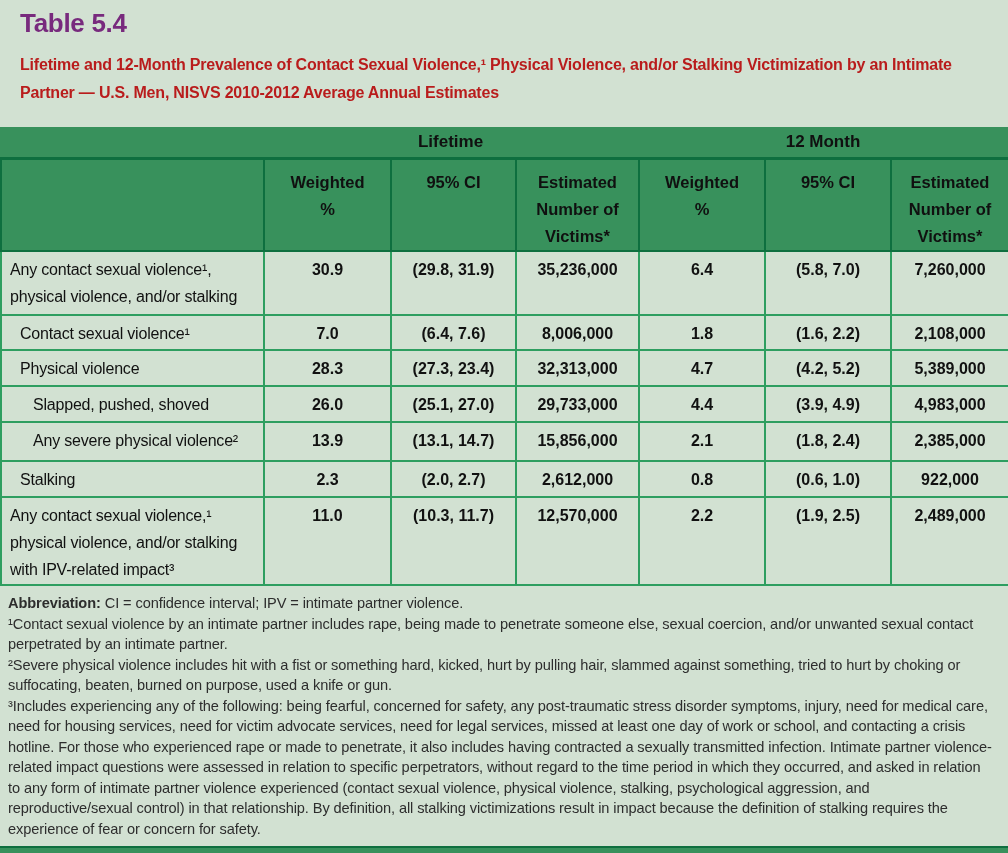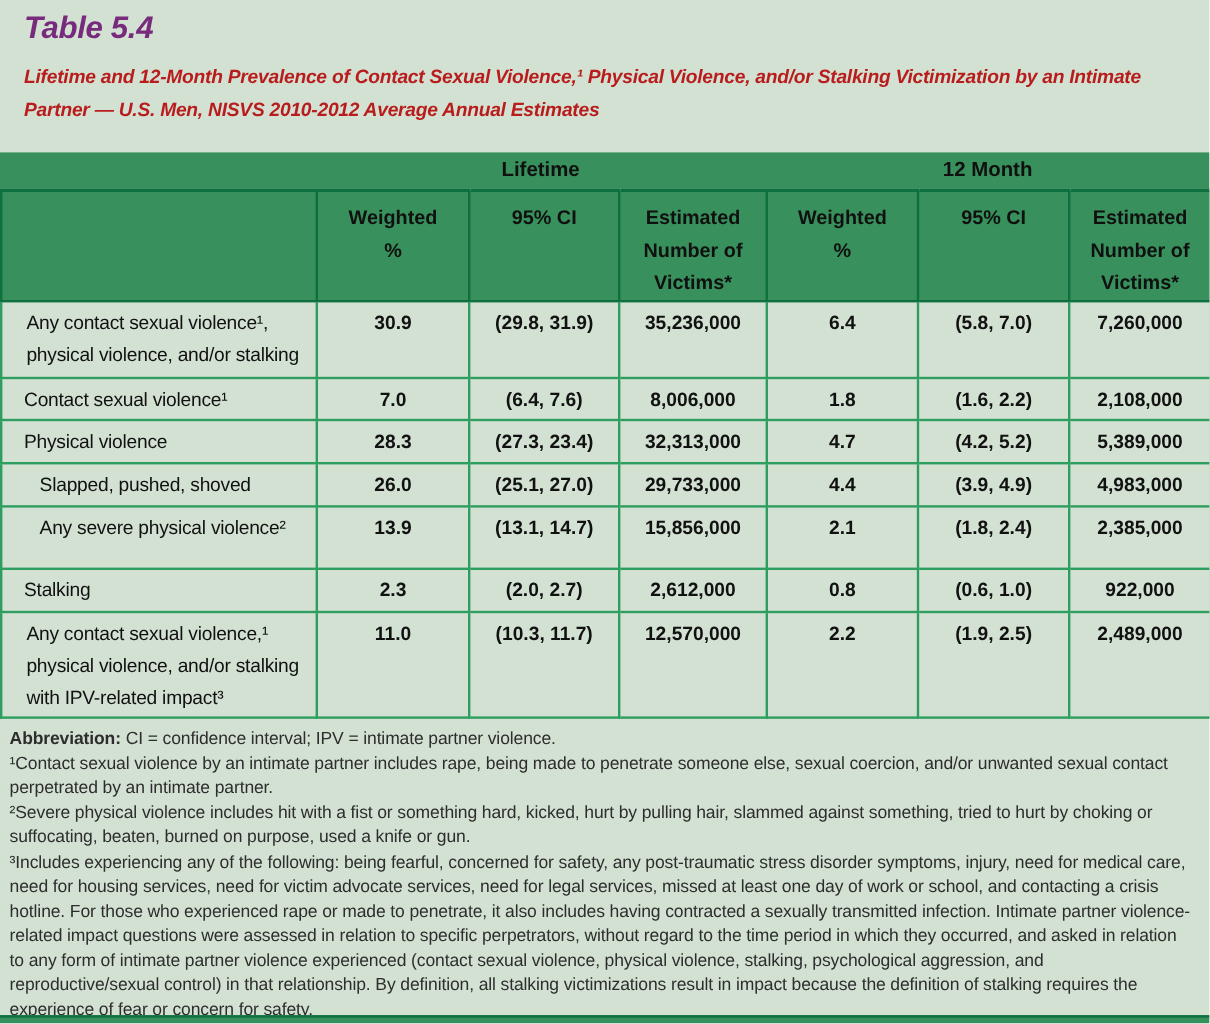--- a/index.html
+++ b/index.html
@@ -4,21 +4,21 @@
 <style>
   * { margin:0; padding:0; box-sizing:border-box; }
   html,body { background:#ffffff; }
   .page {
     width:1008px; height:853px;
     background:var(--page-bg, #d2e1d2);
     position:relative; overflow:hidden;
     font-family:"Liberation Sans", sans-serif;
     color:#1a1a1a;
   }
-  .title-block { padding:8px 32px 0 20px;font-style:italic; }
+  .title-block { padding:8px 32px 0 20px; }
   .table-number {
     color:var(--title-purple, #782a7d);
     font-size:26px; font-weight:bold;
     letter-spacing:-0.3px;
     margin-bottom:12px;
   }
   .doc-title {
     color:#b91c1c; font-size:16px; font-weight:bold;
     line-height:28px; letter-spacing:-0.2px;
     max-width:975px; margin-bottom:20px;
@@ -46,21 +46,21 @@
     font-size:16.5px; font-weight:bold; color:#101010;
     line-height:27px; white-space:pre-line; 
   }
   tbody td {
     border:2px solid var(--grid-green, #2e9e60);
     background:var(--page-bg, #d2e1d2);
     font-size:16px; line-height:27px; color:#111;
     padding:4px 6px 0; vertical-align:top;
   }
   tbody td.val { text-align:center;font-weight:bold; }
-  tbody td.label { text-align:left; white-space:pre-line; padding-left:20px; letter-spacing:-0.2px; }
+  tbody td.label { text-align:left; white-space:pre-line; padding-left:8px; letter-spacing:-0.2px; }
   tbody td.label.indent-1 { padding-left:18px; }
   tbody td.label.indent-2 { padding-left:31px; }
   .footnotes {
     padding:7px 12px 0 8px;
     font-size:14.6px; line-height:20.5px; color:#2d2d2d;
     letter-spacing:-0.1px;
   }
   .footnotes p { margin:0; }
   .bottom-bar {
     position:absolute; left:0; bottom:0; width:1008px; height:7px;
@@ -142,21 +142,21 @@
       </tr>
       <tr style="height:36px">
         <td class="label indent-2">Slapped, pushed, shoved</td>
         <td class="val">26.0</td>
         <td class="val">(25.1, 27.0)</td>
         <td class="val">29,733,000</td>
         <td class="val">4.4</td>
         <td class="val">(3.9, 4.9)</td>
         <td class="val">4,983,000</td>
       </tr>
-      <tr style="height:52px">
+      <tr style="height:39px">
         <td class="label indent-2">Any severe physical violence²</td>
         <td class="val">13.9</td>
         <td class="val">(13.1, 14.7)</td>
         <td class="val">15,856,000</td>
         <td class="val">2.1</td>
         <td class="val">(1.8, 2.4)</td>
         <td class="val">2,385,000</td>
       </tr>
       <tr style="height:36px">
         <td class="label indent-1">Stalking</td>

